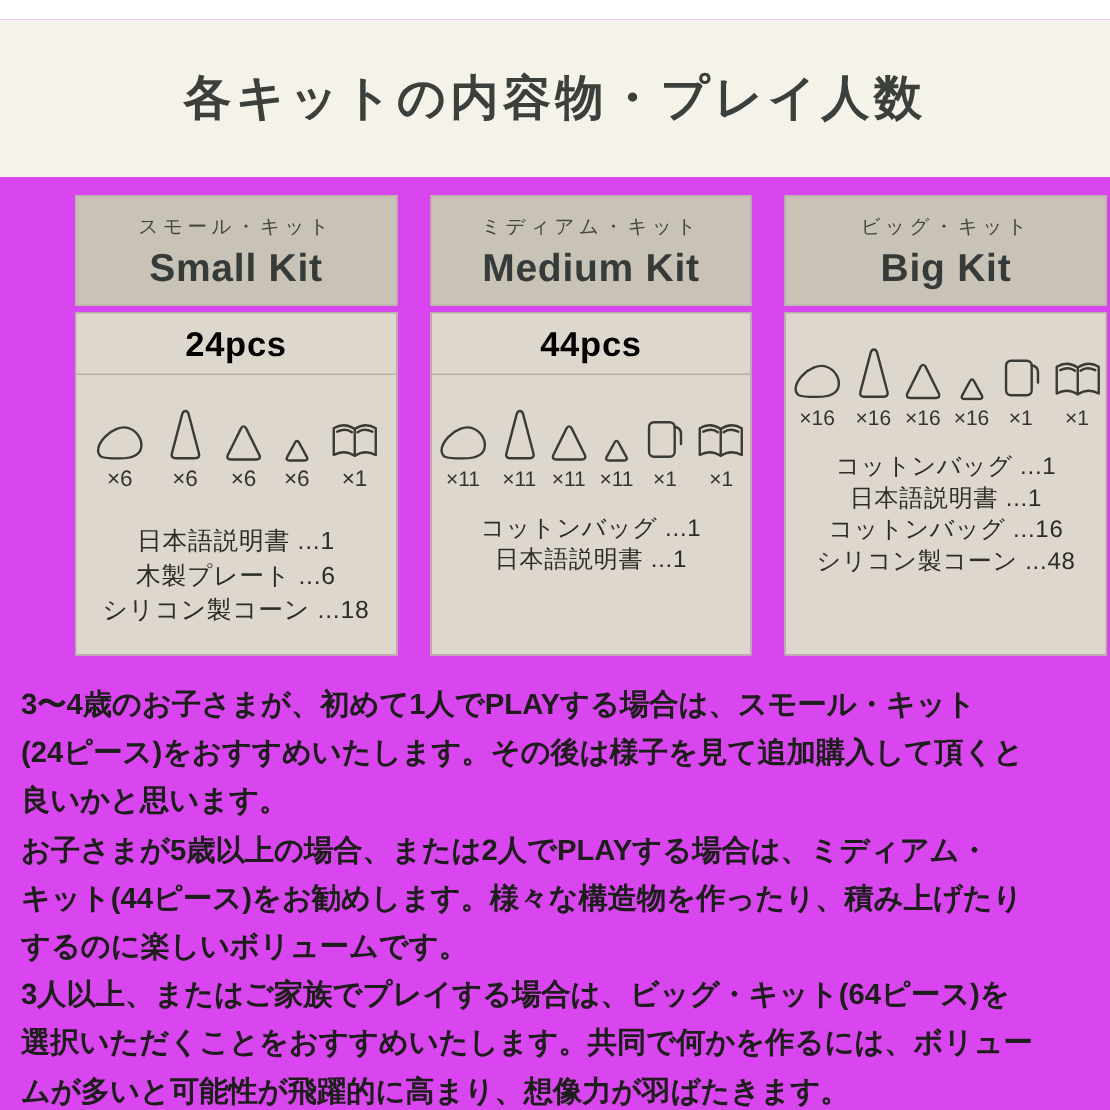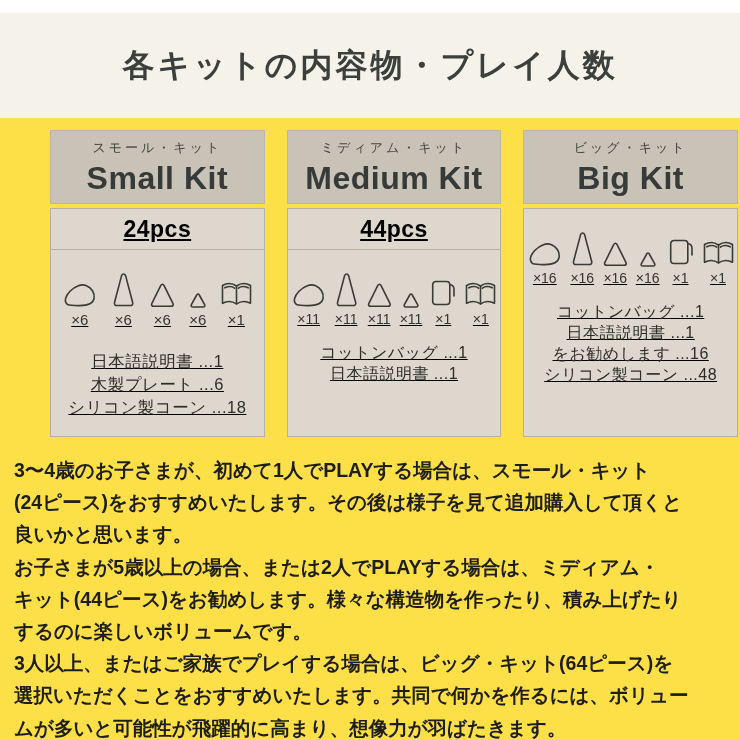--- a/index.html
+++ b/index.html
@@ -5,21 +5,21 @@
   * { margin: 0; padding: 0; box-sizing: border-box; }
   html, body { width: 740px; }
   body {
     font-family: "Liberation Sans", "DejaVu Sans", sans-serif;
     background: #ffffff;
     width: 740px; height: 740px;
     overflow: hidden;
   }
   .page {
     width: 740px; height: 740px;
-    background: #fde047;
+    background: #d946ef;
     display: flex; flex-direction: column;
   }
   .top-strip { height: 13px; background: #ffffff; flex: 0 0 auto; }
   .title-band {
     height: 105px; background: #f4f2e9;
     display: flex; align-items: center; justify-content: center;
     flex: 0 0 auto;
   }
   .page-title {
     font-size: 32px; font-weight: 600; color: #3c403d;
@@ -39,29 +39,29 @@
     height: 74px; background: #c8c2b7;
     border: 1px solid #bcb5aa;
     display: flex; flex-direction: column; align-items: center;
     justify-content: center; padding-top: 2px;
   }
   .kit-name-jp {
     font-size: 13px; color: #45463f; letter-spacing: 3px;
     margin-bottom: 3px; white-space: nowrap;
   }
   .kit-name-en {
-    font-size: 32px; font-weight: bold; color: #363b39;
+    font-size: 26px; font-weight: bold; color: #363b39;
     letter-spacing: 0.5px; white-space: nowrap;
   }
   .kit-panel {
     margin-top: 4px;
     background: #ded7cd;
     border: 1px solid #b7b0a5;
     height: 229px;
-    display: flex; flex-direction: column; text-decoration: underline;
+    display: flex; flex-direction: column;
   }
   .kit-pcs {
     height: 41px; border-bottom: 1px solid #b7b0a5;
     display: flex; align-items: center; justify-content: center;
     font-size: 23px; font-weight: bold; color: #33383
 6;
     letter-spacing: 0.5px;
   }
   .kit-content { flex: 1; display: flex; flex-direction: column; align-items: center; padding-top: 22px; }
   .pieces-row {
@@ -288,21 +288,21 @@
                     <path d="M4.8,6.8 C8.5,5.1 12.2,5.3 14.6,7.2" fill="none" stroke="#3a3a36" stroke-width="1.6" stroke-linejoin="round" stroke-linecap="round"></path>
                     <path d="M28.2,6.8 C24.5,5.1 20.8,5.3 18.4,7.2" fill="none" stroke="#3a3a36" stroke-width="1.6" stroke-linejoin="round" stroke-linecap="round"></path>
                   </svg>
                 </div>
                 <div class="piece-count">×1</div>
               </div>
             </div>
         <div class="contents-list">
               <div>コットンバッグ ...1</div>
               <div>日本語説明書 ...1</div>
-              <div>をお勧めします ...16</div>
+              <div>コットンバッグ ...16</div>
               <div>シリコン製コーン ...48</div>
             </div>
       </div>
     </div>
   </div>
     </div>
 
   <div class="description">
     <p>3〜4歳のお子さまが、初めて1人でPLAYする場合は、スモール・キット
 (24ピース)をおすすめいたします。その後は様子を見て追加購入して頂くと

